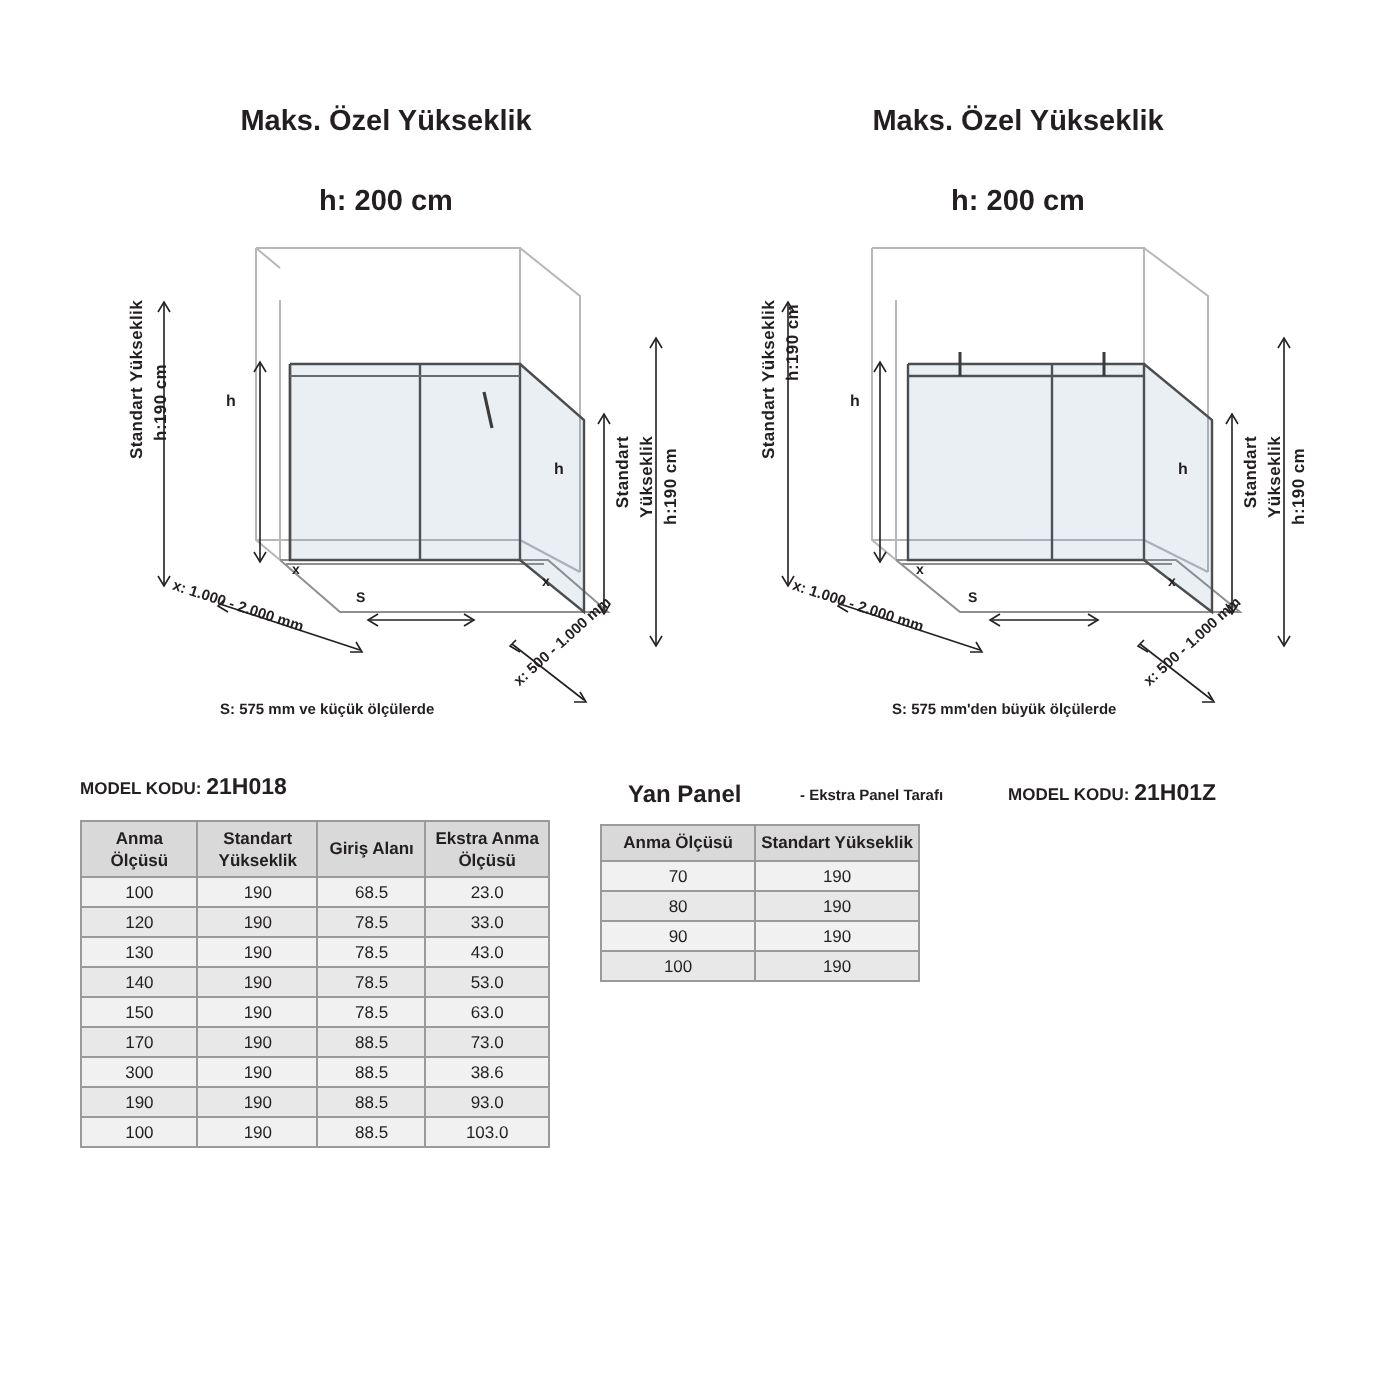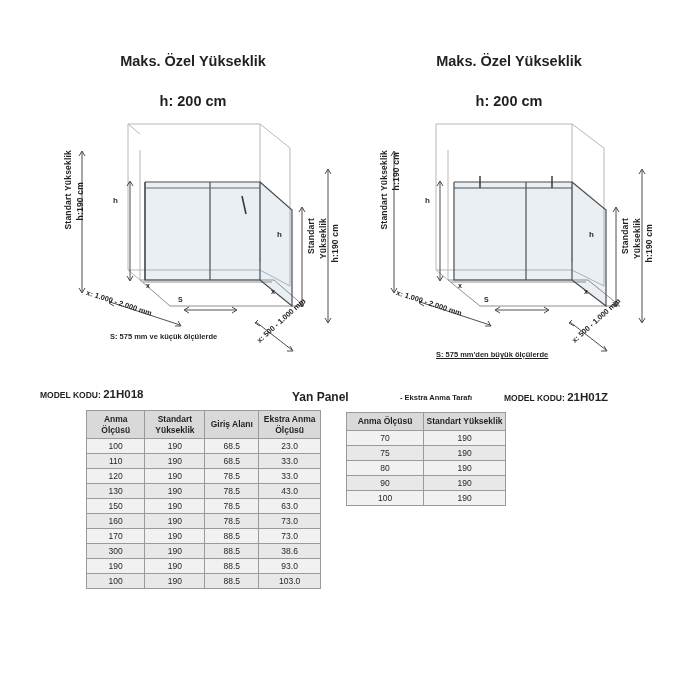--- a/index.html
+++ b/index.html
@@ -76,21 +76,20 @@
     white-space: nowrap;
   }
   .model-code .code {
     font-size: 11.5px;
     font-weight: bold;
   }
   table.spec {
     position: absolute;
     border-collapse: collapse;
     font-size: 8.5px;
-    margin-left: 46px;
   }
   table.spec th {
     background: #d9d9d9;
     border: 1px solid #9a9a9a;
     font-weight: bold;
     text-align: center;
     padding: 3px 2px;
     line-height: 1.25;
     color: #231f20;
   }
@@ -221,21 +220,21 @@
   <div class="hlabel" style="left:88px; top:288px; transform:rotate(18deg); transform-origin:left top;">
     <span>x: 1.000 - 2.000 mm</span>
   </div>
   <div class="tiny" style="left:146px; top:282px;">x</div>
   <div class="tiny" style="left:178px; top:296px;">S</div>
   <div class="tiny" style="left:271px; top:288px;">x</div>
   <div class="hlabel" style="left:255px; top:338px; transform:rotate(-42deg); transform-origin:left top;">
     <span>x: 500 - 1.000 mm</span>
   </div>
 
-  <div class="note" style="left:110px; top:332px;">S: 575 mm ve küçük ölçülerde</div>
+  <div class="note" style="left:110px; top:350px;">S: 575 mm ve küçük ölçülerde</div>
 
   <div class="diagram-title" style="left:404px; top:52px; width:210px;">
     <span class="line1">Maks. Özel Yükseklik</span>
     <span class="line2">h: 200 cm</span>
   </div>
 
   <div class="drawing" style="left:376px; top:110px; width:290px; height:250px;">
     <svg width="290" height="250" viewBox="0 0 290 250">
       <g stroke="#b7b7b7" stroke-width="1" fill="none">
         <polyline points="60,14 60,160 72,170"></polyline>
@@ -313,21 +312,21 @@
   <div class="hlabel" style="left:398px; top:288px; transform:rotate(18deg); transform-origin:left top;">
     <span>x: 1.000 - 2.000 mm</span>
   </div>
   <div class="tiny" style="left:458px; top:282px;">x</div>
   <div class="tiny" style="left:484px; top:296px;">S</div>
   <div class="tiny" style="left:584px; top:288px;">x</div>
   <div class="hlabel" style="left:570px; top:338px; transform:rotate(-42deg); transform-origin:left top;">
     <span>x: 500 - 1.000 mm</span>
   </div>
 
-  <div class="note" style="left:436px; top:350px;text-decoration:underline;">S: 575 mm'den büyük ölçülerde</div>
+  <div class="note" style="left:446px; top:350px;">S: 575 mm'den büyük ölçülerde</div>
 
   <div class="model-code" style="left:40px; top:388px;">
     <span>MODEL KODU:</span>
     <span class="code">21H018</span>
   </div>
 
   <table class="spec" style="left:40px; top:410px; width:235px;">
     <thead>
       <tr>
         <th style="width:58px;">Anma Ölçüsü</th>
@@ -337,50 +336,44 @@
       </tr>
     </thead>
     <tbody>
       <tr>
           <td>100</td>
           <td>190</td>
           <td>68.5</td>
           <td>23.0</td>
         </tr>
       <tr>
-          <td>110</td>
-          <td>190</td>
-          <td>68.5</td>
-          <td>33.0</td>
-        </tr>
-      <tr>
           <td>120</td>
           <td>190</td>
           <td>78.5</td>
           <td>33.0</td>
         </tr>
       <tr>
           <td>130</td>
           <td>190</td>
           <td>78.5</td>
           <td>43.0</td>
         </tr>
       <tr>
+          <td>140</td>
+          <td>190</td>
+          <td>78.5</td>
+          <td>53.0</td>
+        </tr>
+      <tr>
           <td>150</td>
           <td>190</td>
           <td>78.5</td>
           <td>63.0</td>
         </tr>
       <tr>
-          <td>160</td>
-          <td>190</td>
-          <td>78.5</td>
-          <td>73.0</td>
-        </tr>
-      <tr>
           <td>170</td>
           <td>190</td>
           <td>88.5</td>
           <td>73.0</td>
         </tr>
       <tr>
           <td>300</td>
           <td>190</td>
           <td>88.5</td>
           <td>38.6</td>
@@ -393,44 +386,40 @@
         </tr>
       <tr>
           <td>100</td>
           <td>190</td>
           <td>88.5</td>
           <td>103.0</td>
         </tr>
     </tbody>
   </table>
 
-  <div class="panel-title" style="left:292px; top:390px;text-align:right;">Yan Panel</div>
-  <div class="panel-note" style="left:400px; top:393px;">- Ekstra Anma Tarafı</div>
+  <div class="panel-title" style="left:314px; top:390px;text-align:right;">Yan Panel</div>
+  <div class="panel-note" style="left:400px; top:393px;">- Ekstra Panel Tarafı</div>
   <div class="model-code" style="left:504px; top:391px;">
     <span>MODEL KODU:</span>
     <span class="code">21H01Z</span>
   </div>
 
   <table class="spec" style="left:300px; top:412px; width:160px;">
     <thead>
       <tr>
         <th style="width:78px;">Anma Ölçüsü</th>
         <th style="width:82px;">Standart Yükseklik</th>
       </tr>
     </thead>
     <tbody>
       <tr>
           <td>70</td>
           <td>190</td>
         </tr>
       <tr>
-          <td>75</td>
-          <td>190</td>
-        </tr>
-      <tr>
           <td>80</td>
           <td>190</td>
         </tr>
       <tr>
           <td>90</td>
           <td>190</td>
         </tr>
       <tr>
           <td>100</td>
           <td>190</td>

